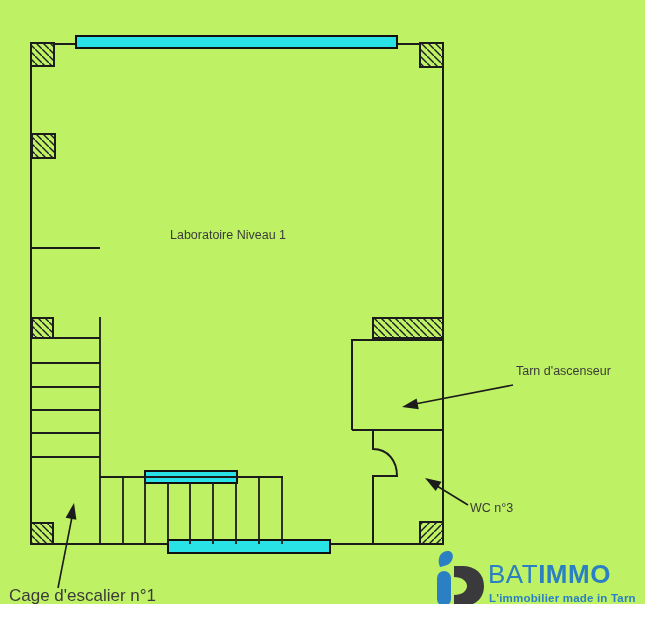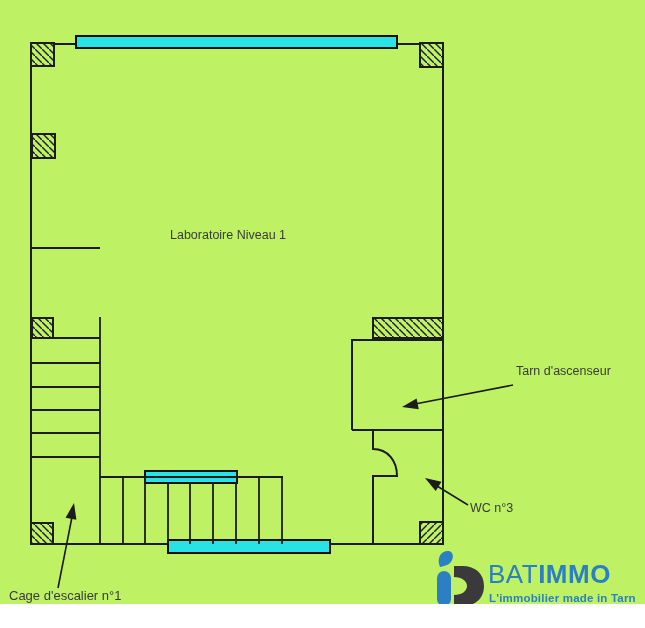--- a/index.html
+++ b/index.html
@@ -14,21 +14,21 @@
   .label{
     position:absolute;
     color:#3a3a3a;
     font-size:12.5px;
     line-height:14px;
     white-space:nowrap;
   }
   .room-label{left:170px;top:228px;}
   .elevator-label{left:516px;top:364px;}
   .wc-label{left:470px;top:501px;}
-  .stair-label{left:9px;top:589px;font-size:13px;}
+  .stair-label{left:9px;top:589px;font-size:17px;}
   .logo{
     position:absolute;left:435px;top:548px;width:205px;height:66px;
   }
   .logo-mark{position:absolute;left:0;top:0;}
   .brand-line{
     position:absolute;left:53px;top:13px;
     font-size:26px;line-height:26px;
     color:#2b80c3;letter-spacing:0.5px;white-space:nowrap;
   }
   .brand-regular{font-weight:400;}

